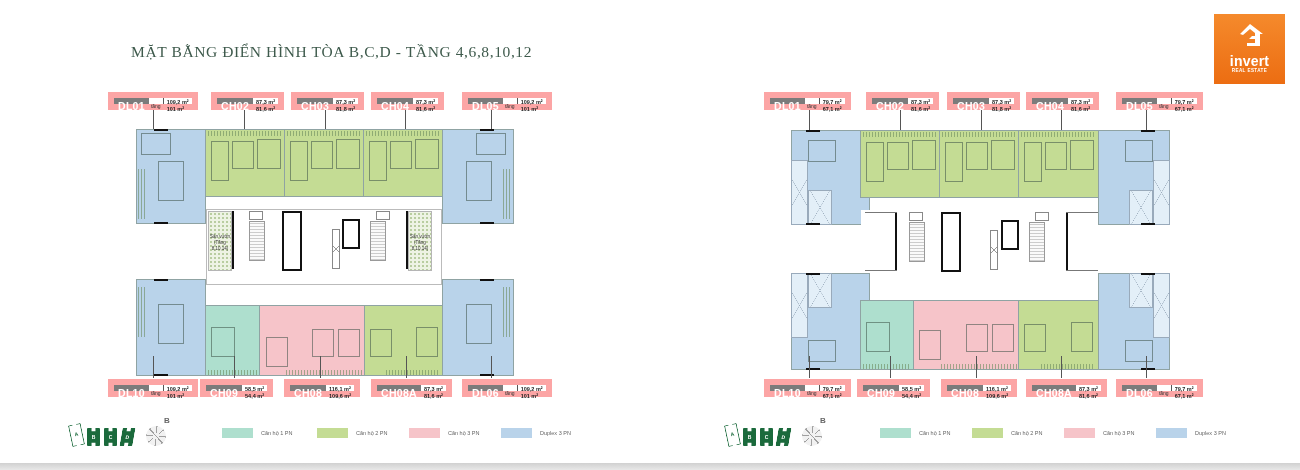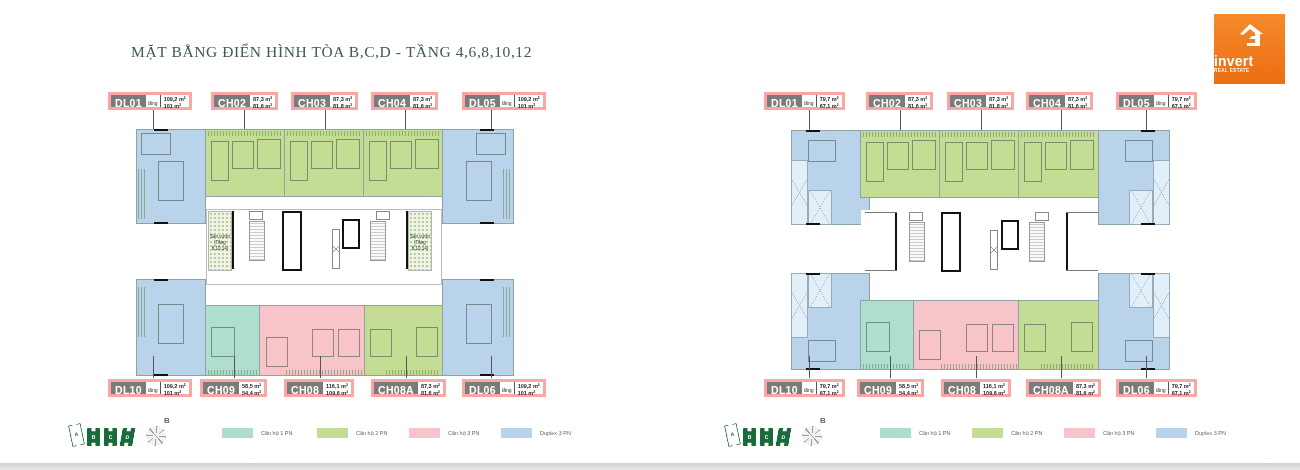--- a/index.html
+++ b/index.html
@@ -6,21 +6,21 @@
   html, body { width: 1300px; height: 470px; overflow: hidden; background: #ffffff; font-family: "Liberation Sans", sans-serif; }
   .page { position: relative; width: 1300px; height: 470px; background: #fff; }
   .bottom-bar { position: absolute; left: 0; top: 463px; width: 1300px; height: 7px; background: linear-gradient(#d0d0d0, #e8e8e8); }
 
   .panel { position: absolute; top: 18px; width: 650px; height: 460px; }
   .panel.left { left: 0; }
   .panel.right { left: 650px; }
 
   .title { position: absolute; top: 25px; font-family: "Liberation Serif", serif; font-size: 15.5px; color: #3e5a4c; letter-spacing: 0.6px; white-space: nowrap; }
 
-  .unit-label { position: absolute; display: flex; height: 18px; border: 3px solid #fca5a5; background: #fff; }
+  .unit-label { position: absolute; display: flex; height: 18px; border: 6px solid #fca5a5; background: #fff; }
   .unit-label .code { background: #7b7b7b; color: #fff; font-weight: bold; font-size: 10.5px; line-height: 16px; padding: 0 4px; letter-spacing: 0.3px; }
   .unit-label .tang { font-size: 5px; line-height: 16px; color: #333; padding: 0 2px; border-right: 1px solid #555; }
   .unit-label .areas { font-size: 5.5px; line-height: 7px; color: #222; padding: 1px 3px; font-weight: bold; white-space: nowrap; }
   .leader { position: absolute; width: 1px; background: #555; }
 
   .plan { position: absolute; }
   .blk { position: absolute; border: 1px solid #8fa3a3; }
   .blue { background: #b9d3ea; }
   .green { background: #c4dc94; }
   .mint { background: #aedfce; }
@@ -47,21 +47,21 @@
 
   .towers { position: absolute; top: 406px; display: flex; align-items: flex-end; gap: 4px; }
   .tower { width: 13px; height: 18px; background: #1b6a3c; border-radius: 1px; position: relative; color: #fff; font-size: 5px; text-align: center; line-height: 18px; font-weight: bold; clip-path: polygon(0 0,35% 0,35% 18%,65% 18%,65% 0,100% 0,100% 100%,65% 100%,65% 82%,35% 82%,35% 100%,0 100%); }
   .tower.a { background: #fff; border: 1px solid #1b6a3c; color: #1b6a3c; transform: rotate(-12deg); height: 22px; }
   .tower.d { transform: skewX(-10deg); }
   .compass { position: relative; width: 22px; height: 22px; margin-left: 8px; }
   .compass .star { position: absolute; left: 0; top: 2px; width: 20px; height: 20px; border-radius: 50%; background:
       conic-gradient(#888 0 10deg, #eee 10deg 45deg, #888 45deg 55deg, #eee 55deg 90deg, #888 90deg 100deg, #eee 100deg 135deg, #888 135deg 145deg, #eee 145deg 180deg, #888 180deg 190deg, #eee 190deg 225deg, #888 225deg 235deg, #eee 235deg 270deg, #888 270deg 280deg, #eee 280deg 315deg, #888 315deg 325deg, #eee 325deg 360deg); opacity: 0.8; }
   .compass .north { position: absolute; left: 18px; top: -8px; font-size: 8px; font-weight: bold; color: #666; }
 
-  .logo { position: absolute; left: 1214px; top: 14px; width: 71px; height: 70px; background: linear-gradient(180deg,#f58a2c,#ec6d12); display: flex; flex-direction: column; justify-content: flex-end; padding-bottom: 11px; }
+  .logo { position: absolute; left: 1214px; top: 14px; width: 71px; height: 70px; background: linear-gradient(180deg,#f58a2c,#ec6d12); display: flex; flex-direction: column; align-items: center; justify-content: flex-end; padding-bottom: 11px; }
   .logo .house { position: absolute; top: 10px; left: 23px; width: 26px; height: 22px; }
   .logo .brand { color: #fff; font-weight: bold; font-size: 14px; line-height: 13px; letter-spacing: 0.2px; }
   .logo .sub { color: #fff; font-size: 4.6px; font-weight: bold; letter-spacing: 0.4px; }
 </style>
 </head>
 <body>
 
 <div class="page">
 
   <div class="panel left">

